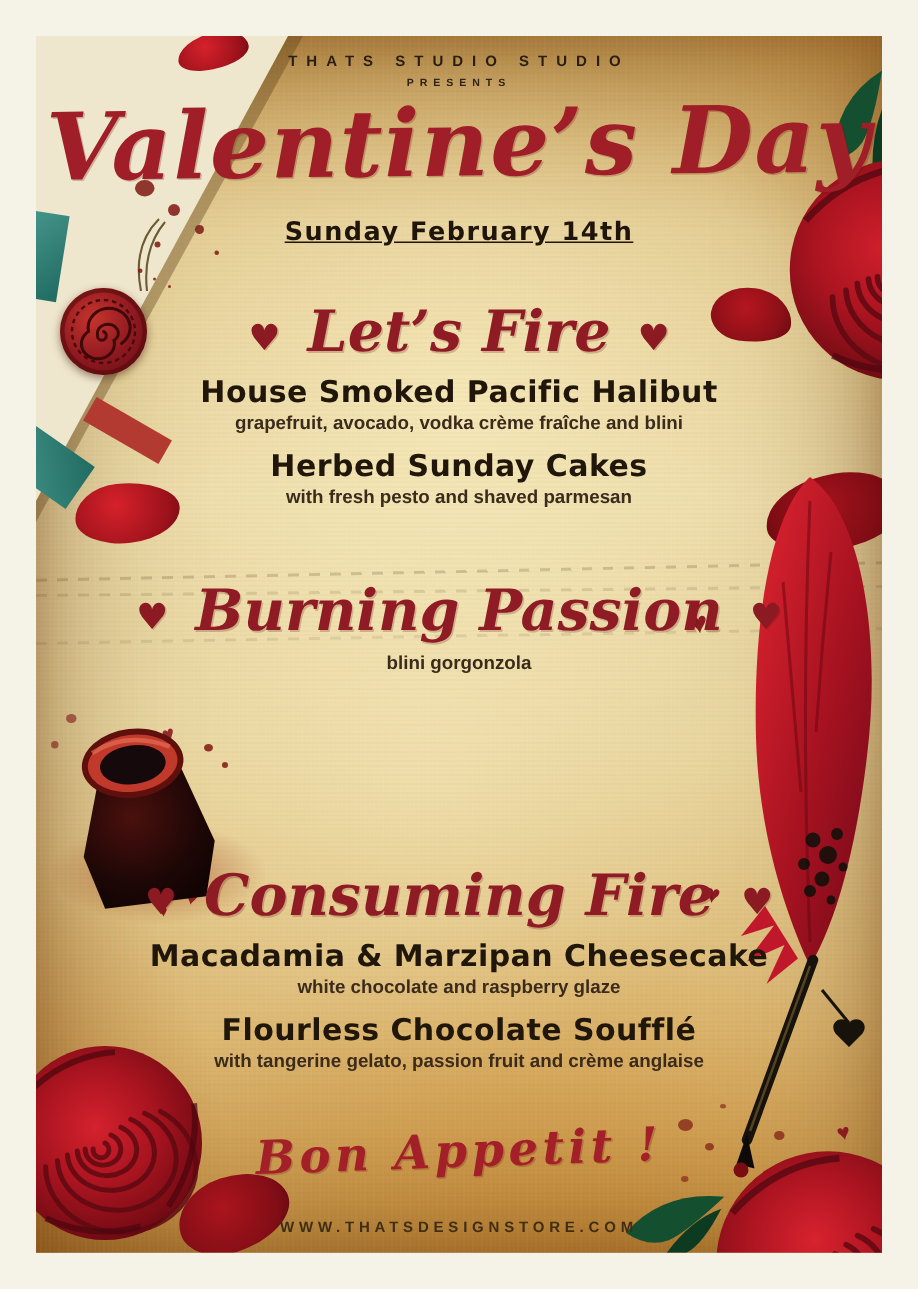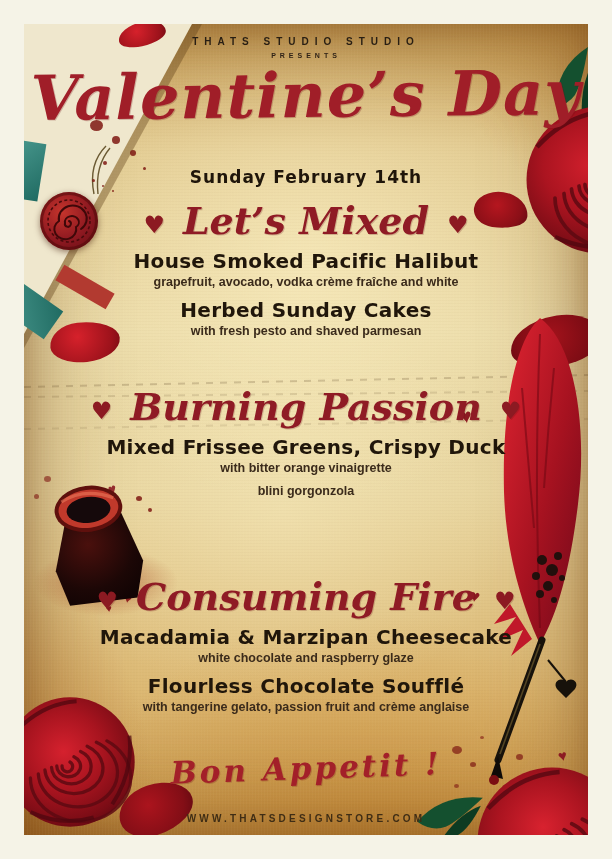--- a/index.html
+++ b/index.html
@@ -95,21 +95,21 @@
   .leaf-br{left:394px;top:764px;width:62px;height:52px;transform:rotate(14deg);}
   .quill{left:450px;top:284px;width:126px;height:478px;}
   .ink{left:4px;top:440px;width:160px;height:160px;}
   
   .layer-text{position:absolute;left:0;width:100%;text-align:center;z-index:6;}
   #masthead{top:12px;}
   .studio{font:700 10px "Liberation Sans",sans-serif;letter-spacing:6px;color:#281e13;}
   .presents{font:700 7px "Liberation Sans",sans-serif;letter-spacing:4px;color:#302317;margin-top:5px;}
   #title{top:37px;font:italic 700 62px/1.12 "DejaVu Serif",serif;color:#a01e28;letter-spacing:1px;
     transform:rotate(-0.6deg);text-shadow:1px 1px 0 rgba(110,15,20,.25);}
-  #date{top:143px;font:700 17px "DejaVu Sans",sans-serif;color:#1f150a;letter-spacing:1px;}
+  #date{top:121px;font:700 17px "DejaVu Sans",sans-serif;color:#1f150a;letter-spacing:1px;text-decoration:underline;}
   .section .sec-head{font:italic 700 38px/1.2 "DejaVu Serif",serif;color:#8f1b25;
     display:flex;align-items:center;justify-content:center;gap:18px;margin-bottom:5px;
     text-shadow:1px 1px 0 rgba(100,12,18,.22);}
   .section .sec-head .mini-heart{font-size:24px;transform:translateY(4px);}
   #sec1{top:174px;} #sec2{top:360px;} #sec3{top:550px;}
   .dish-name{font:700 20px "DejaVu Sans",sans-serif;color:#20160a;letter-spacing:.3px;margin:3px 12px 2px;}
   .dish-desc{font:700 12.5px "Liberation Sans",sans-serif;color:#3b2b1b;margin:0 0 9px;}
   #closing{top:726px;font:italic 700 31px "DejaVu Serif",serif;color:#a32029;letter-spacing:3px;
     transform:rotate(-2deg);text-shadow:1px 1px 0 rgba(110,15,20,.25);}
   #footer{top:789px;font:700 10px "Liberation Sans",sans-serif;letter-spacing:3.2px;color:#3f2d15;}
@@ -331,42 +331,38 @@
     <div class="studio">THATS STUDIO STUDIO</div>
     <div class="presents">PRESENTS</div>
   </div>
 
   <div class="layer-text" id="title">Valentine’s Day</div>
   <div class="layer-text" id="date">Sunday February 14th</div>
 
   <div class="layer-text section" id="sec1">
     <div class="sec-head">
       <span class="mini-heart">♥</span>
-      <span>Let’s Mixed</span>
+      <span>Let’s Fire</span>
       <span class="mini-heart">♥</span>
     </div>
     <div class="dish">
       <div class="dish-name">House Smoked Pacific Halibut</div>
-      <div class="dish-desc">grapefruit, avocado, vodka crème fraîche and white</div>
+      <div class="dish-desc">grapefruit, avocado, vodka crème fraîche and blini</div>
     </div>
     <div class="dish">
       <div class="dish-name">Herbed Sunday Cakes</div>
       <div class="dish-desc">with fresh pesto and shaved parmesan</div>
     </div>
   </div>
 
   <div class="layer-text section" id="sec2">
     <div class="sec-head">
       <span class="mini-heart">♥</span>
       <span>Burning Passion</span>
       <span class="mini-heart">♥</span>
-    </div>
-    <div class="dish">
-      <div class="dish-name">Mixed Frissee Greens, Crispy Duck</div>
-      <div class="dish-desc">with bitter orange vinaigrette</div>
     </div>
     <div class="dish">
       <div class="dish-desc">blini gorgonzola</div>
     </div>
   </div>
 
   <div class="layer-text section" id="sec3">
     <div class="sec-head">
       <span class="mini-heart">♥</span>
       <span>Consuming Fire</span>

